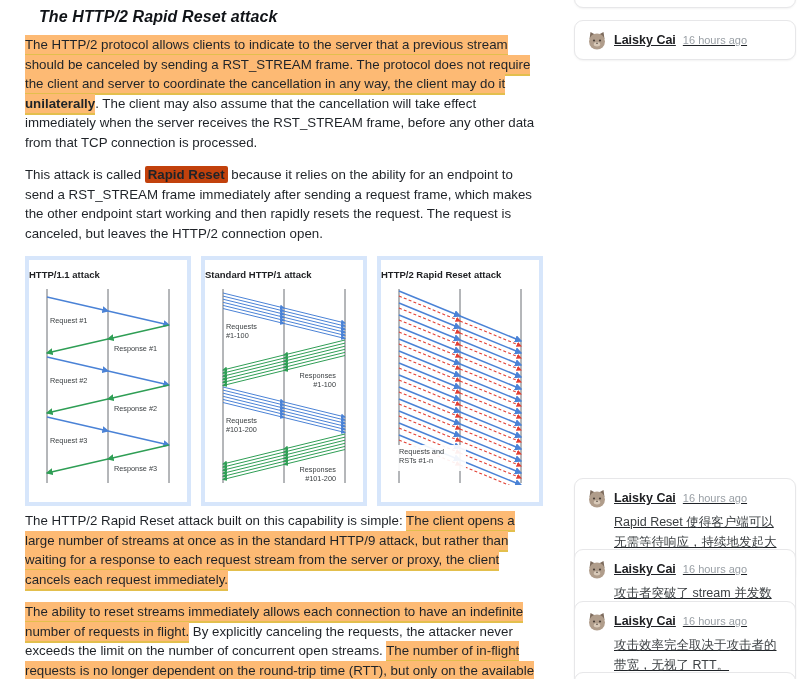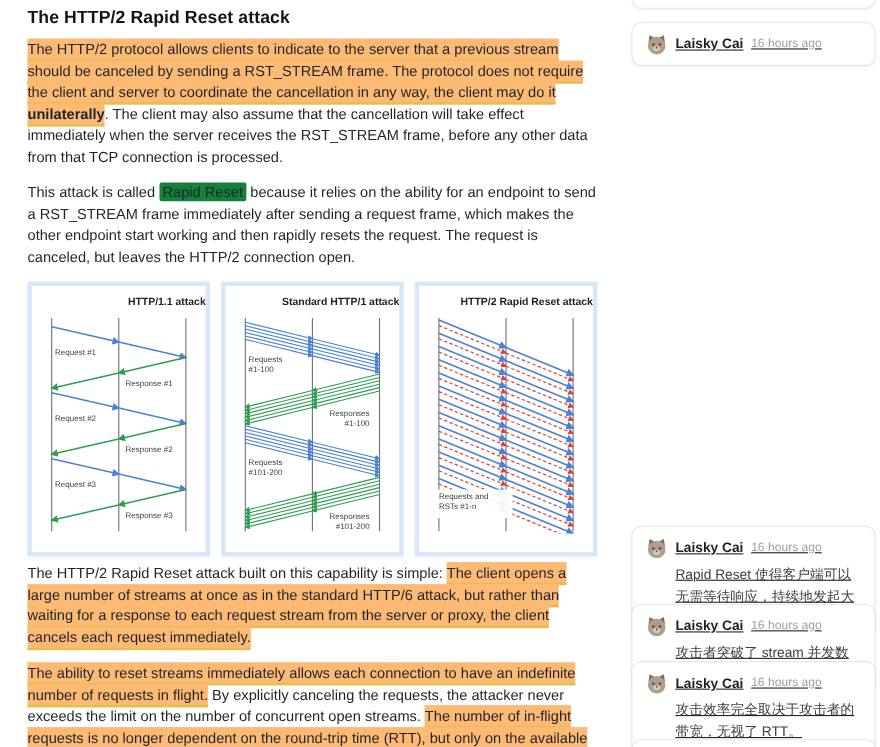--- a/index.html
+++ b/index.html
@@ -7,35 +7,35 @@
   body {
     width: 800px; height: 679px; overflow: hidden;
     background: #ffffff;
     font-family: "Liberation Sans", "DejaVu Sans", sans-serif;
     color: #1f2328;
   }
   .layout { display: flex; width: 800px; height: 679px; }
 
   
   .main { width: 560px; padding: 8px 15px 0 25px; }
-  .title { font-size: 16px; font-weight: bold; color: #111418; margin: 0 0 9px 0; letter-spacing: .1px; }
+  .title { font-size: 16px; font-weight: bold; color: #111418; margin: 0 0 9px 14px; letter-spacing: .1px; font-style: italic; }
   p.body { font-size: 13.3px; line-height: 19.5px; margin: 0 0 13px 0; width: 520px; }
   span.hl {
     background: #fdba74;
     border-bottom: 2px solid #e3bf4d;
     padding: 2px 0;
     box-decoration-break: clone; -webkit-box-decoration-break: clone;
   }
   span.hlb { font-weight: bold; }
-  span.mark { background: #15803d; font-weight: normal; padding: 1px 3px; border-radius: 2px; }
+  span.mark { background: #c2410c; font-weight: bold; padding: 1px 3px; border-radius: 2px; }
 
   
   .figure-row { display: flex; gap: 10px; margin: 3px 0 5px 0; }
   .panel { width: 166px; height: 250px; border: 4px solid #d7e6fb; background: #fff; padding-top: 9px; }
-  .panel-title { text-align: right; font-size: 9.5px; font-weight: bold; color: #202124; margin-bottom: 7px; }
+  .panel-title { text-align: left; font-size: 9.5px; font-weight: bold; color: #202124; margin-bottom: 7px; }
   .diagram svg { display: block; margin: 0 auto; }
   .caption { color: #8a9199; font-size: 11px; margin: 3px 0 15px 0; }
 
   
   .sidebar { position: relative; width: 240px; height: 679px; }
   .card {
     position: absolute; left: 14px; width: 222px;
     background: #fff; border: 1px solid #e7e7e9; border-radius: 9px;
     box-shadow: 0 1px 2px rgba(0,0,0,.05);
     padding: 9px 12px;
@@ -252,21 +252,21 @@
               <line x1="13" y1="153" x2="74" y2="178" stroke="#e23f33" stroke-width="1.1" marker-end="url(#m2rst)" stroke-dasharray="3 2.2"></line>
               <line x1="74" y1="178" x2="135" y2="203" stroke="#e23f33" stroke-width="1.1" marker-end="url(#m2rst)" stroke-dasharray="3 2.2"></line>
               <rect x="10" y="158" width="70" height="26" fill="#ffffff" fill-opacity="0.92"></rect>
               <text x="13" y="167" font-size="7.3" fill="#3c4043" text-anchor="start">Requests and</text>
               <text x="13" y="176" font-size="7.3" fill="#3c4043" text-anchor="start">RSTs #1-n</text>
             </svg>
           </div>
       </div>
     </div>
 
-    <p class="body"><span>The HTTP/2 Rapid Reset attack built on this capability is simple: </span><span class="hl">The client opens a large number of streams at once as in the standard HTTP/6 attack, but rather than waiting for a response to each request stream from the server or proxy, the client cancels each request immediately.</span></p>
+    <p class="body"><span>The HTTP/2 Rapid Reset attack built on this capability is simple: </span><span class="hl">The client opens a large number of streams at once as in the standard HTTP/9 attack, but rather than waiting for a response to each request stream from the server or proxy, the client cancels each request immediately.</span></p>
     <p class="body"><span class="hl">The ability to reset streams immediately allows each connection to have an indefinite number of requests in flight.</span><span> By explicitly canceling the requests, the attacker never exceeds the limit on the number of concurrent open streams. </span><span class="hl">The number of in-flight requests is no longer dependent on the round-trip time (RTT), but only on the available network bandwidth.</span></p>
 
   </div>
 
   <div class="sidebar">
     <div class="card p0"></div>
 
     <div class="card p1">
       <div class="card-head">
         <span class="avatar">

